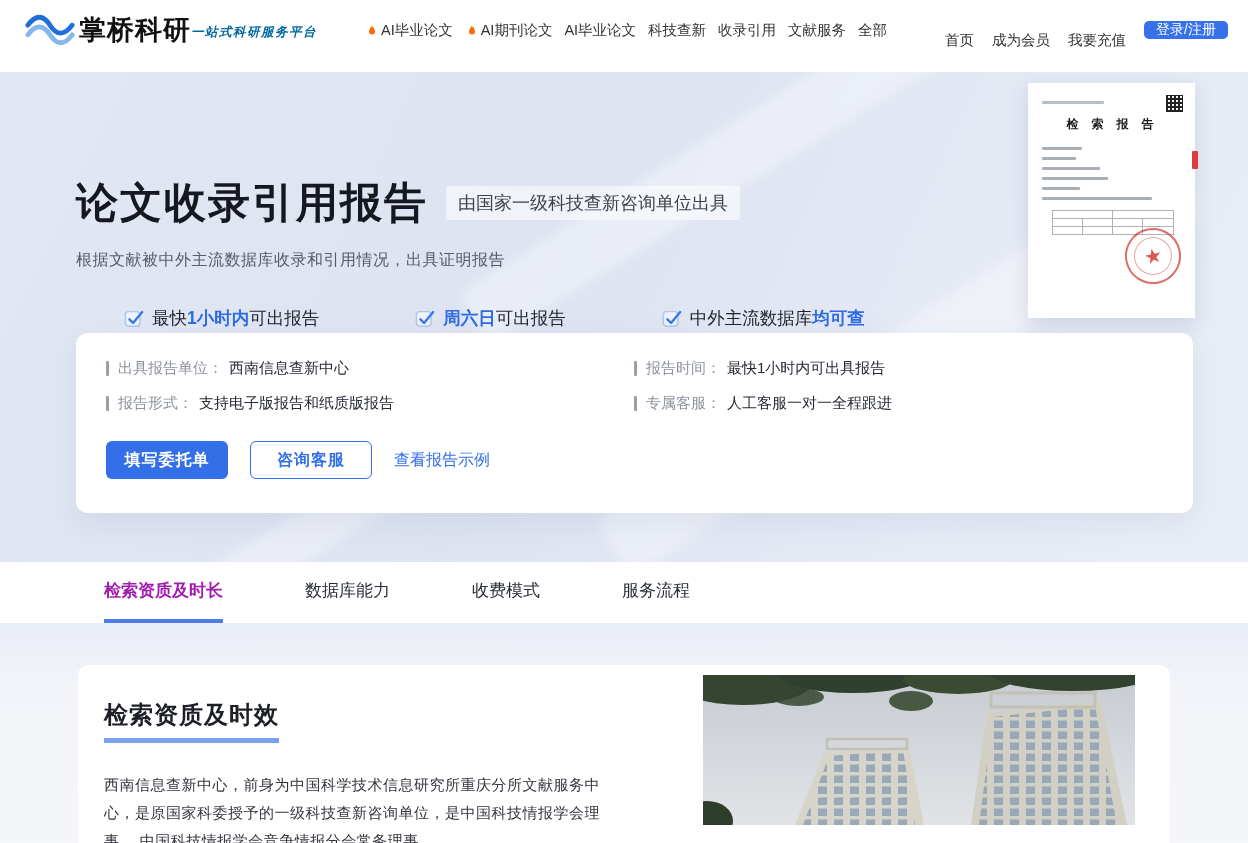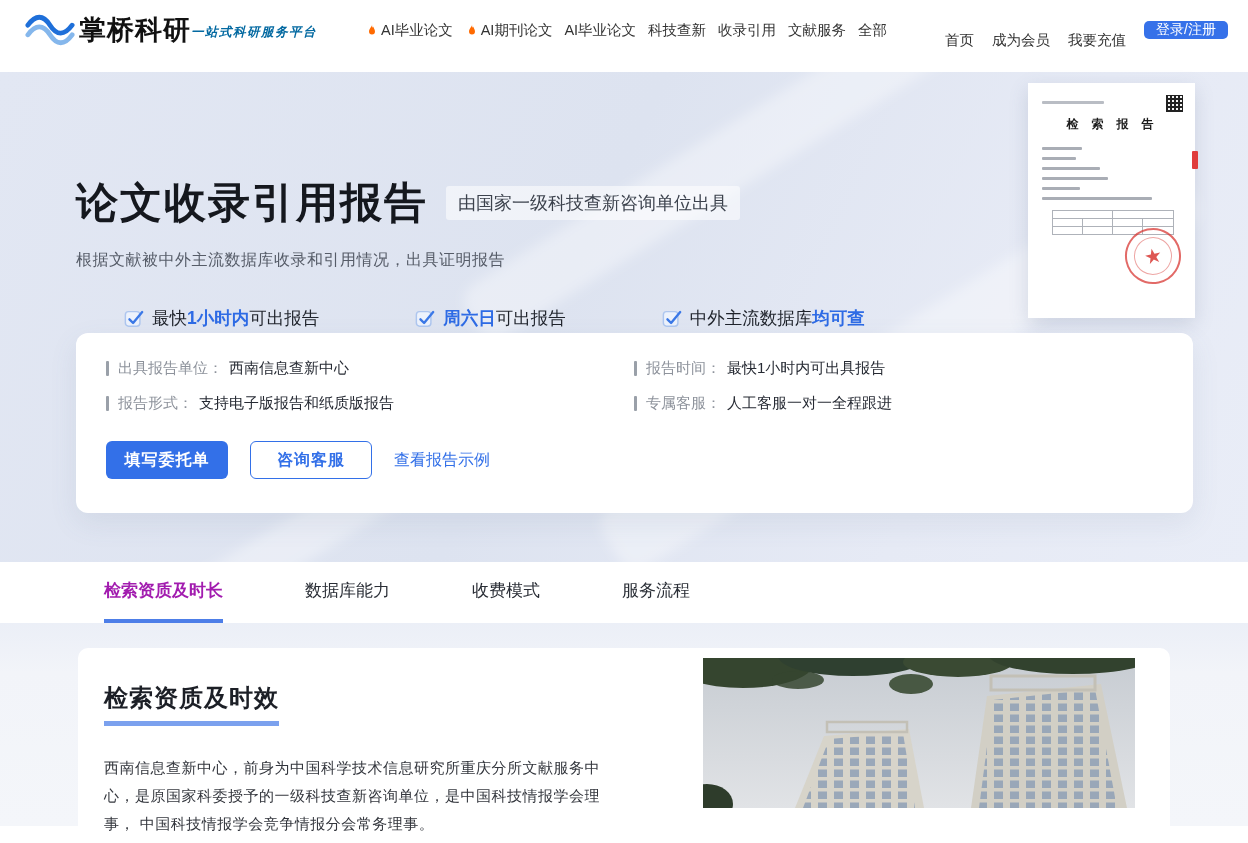--- a/index.html
+++ b/index.html
@@ -63,21 +63,21 @@
   .btn-primary { width:122px; height:38px; background:#3370e8; color:#fff; font-size:16px; font-weight:700; border:none; border-radius:6px; cursor:pointer; letter-spacing:1px; }
   .btn-outline { width:122px; height:38px; background:#fff; color:#3370e8; font-size:16px; font-weight:700; border:1.5px solid #3370e8; border-radius:6px; cursor:pointer; margin-left:22px; letter-spacing:1px; }
   .link-sample { margin-left:22px; color:#3370e8; font-size:16px; text-decoration:none; cursor:pointer; }
 
   
   .tabbar { position:absolute; left:0; top:562px; width:1248px; height:61px; background:#fff; display:flex; align-items:stretch; padding-left:104px; gap:82px; z-index:2; }
   .tab { display:flex; align-items:center; font-size:17px; color:#2a2e36; cursor:pointer; border-bottom:4px solid transparent; white-space:nowrap; }
   .tab.active { color:#a21caf; font-weight:700; border-bottom-color:#4d7ee8; }
 
   
-  .main { position:absolute; left:0; top:606px; width:1248px; height:220px; background:linear-gradient(#e9edf6 0%,#f2f4f9 30%,#f4f6fa 100%); }
+  .main { position:absolute; left:0; top:623px; width:1248px; height:220px; background:linear-gradient(#e9edf6 0%,#f2f4f9 30%,#f4f6fa 100%); }
   .content-card { position:absolute; left:78px; top:42px; width:1092px; height:200px; background:#fff; border-radius:10px 10px 0 0; padding:34px 26px 0; }
   .section-heading { display:inline-block; font-size:24px; font-weight:800; color:#1c1f26; letter-spacing:1px; border-bottom:5px solid #7ba1ee; padding-bottom:7px; }
   .section-para { margin-top:28px; width:512px; font-size:15px; color:#33363d; line-height:28px; letter-spacing:0.5px; }
   .building-img { position:absolute; left:625px; top:10px; width:432px; height:150px; display:block; }
 </style>
 </head>
 <body>
 
 <header class="topnav">
   <div class="logo">

